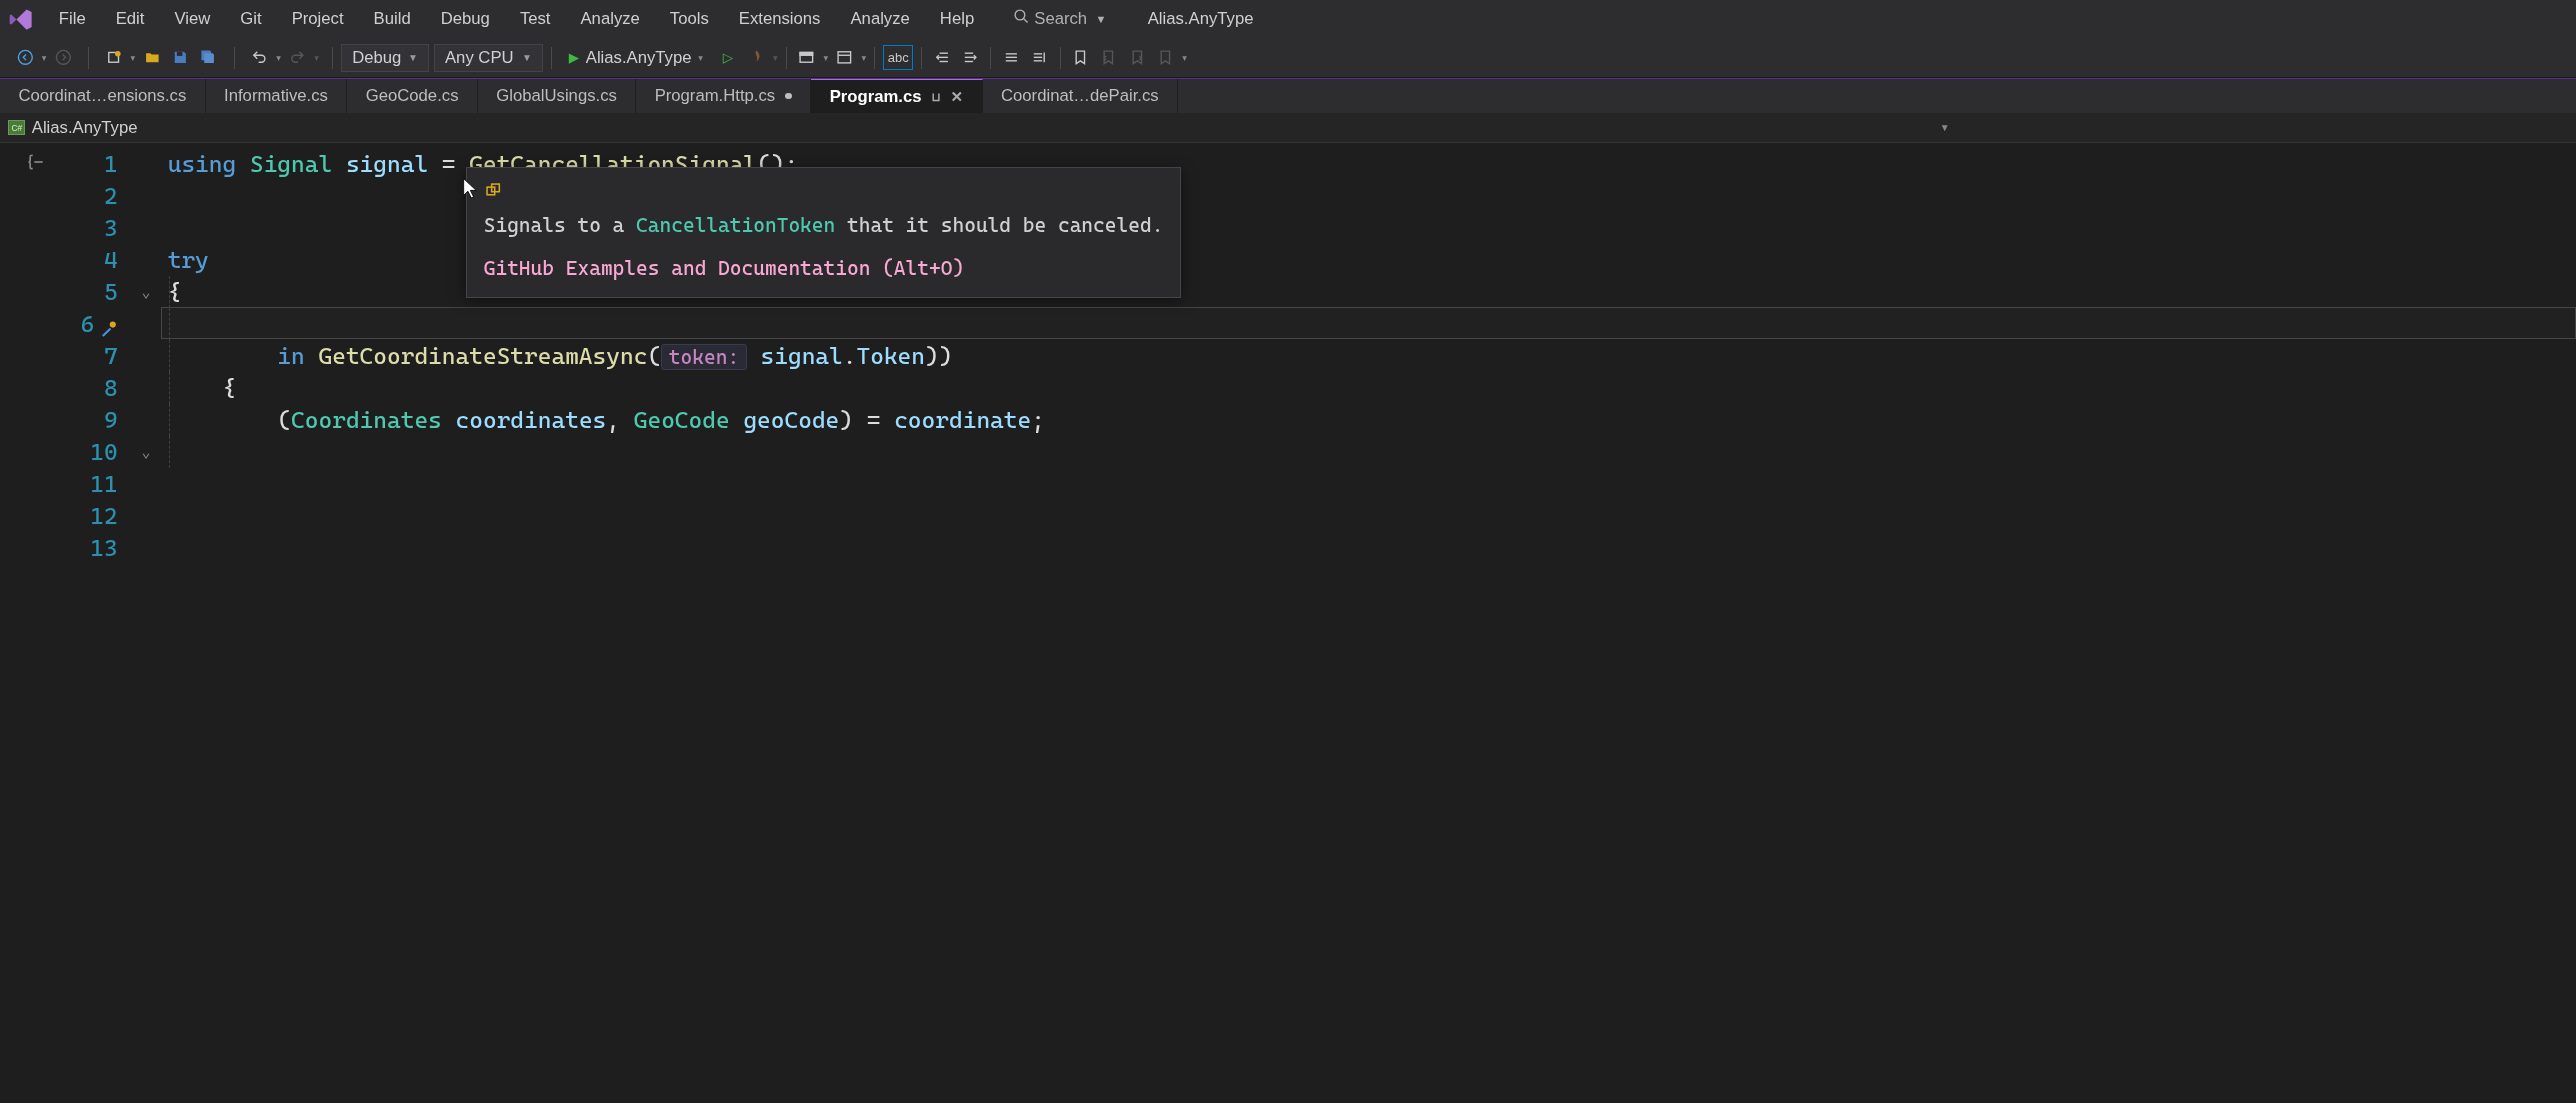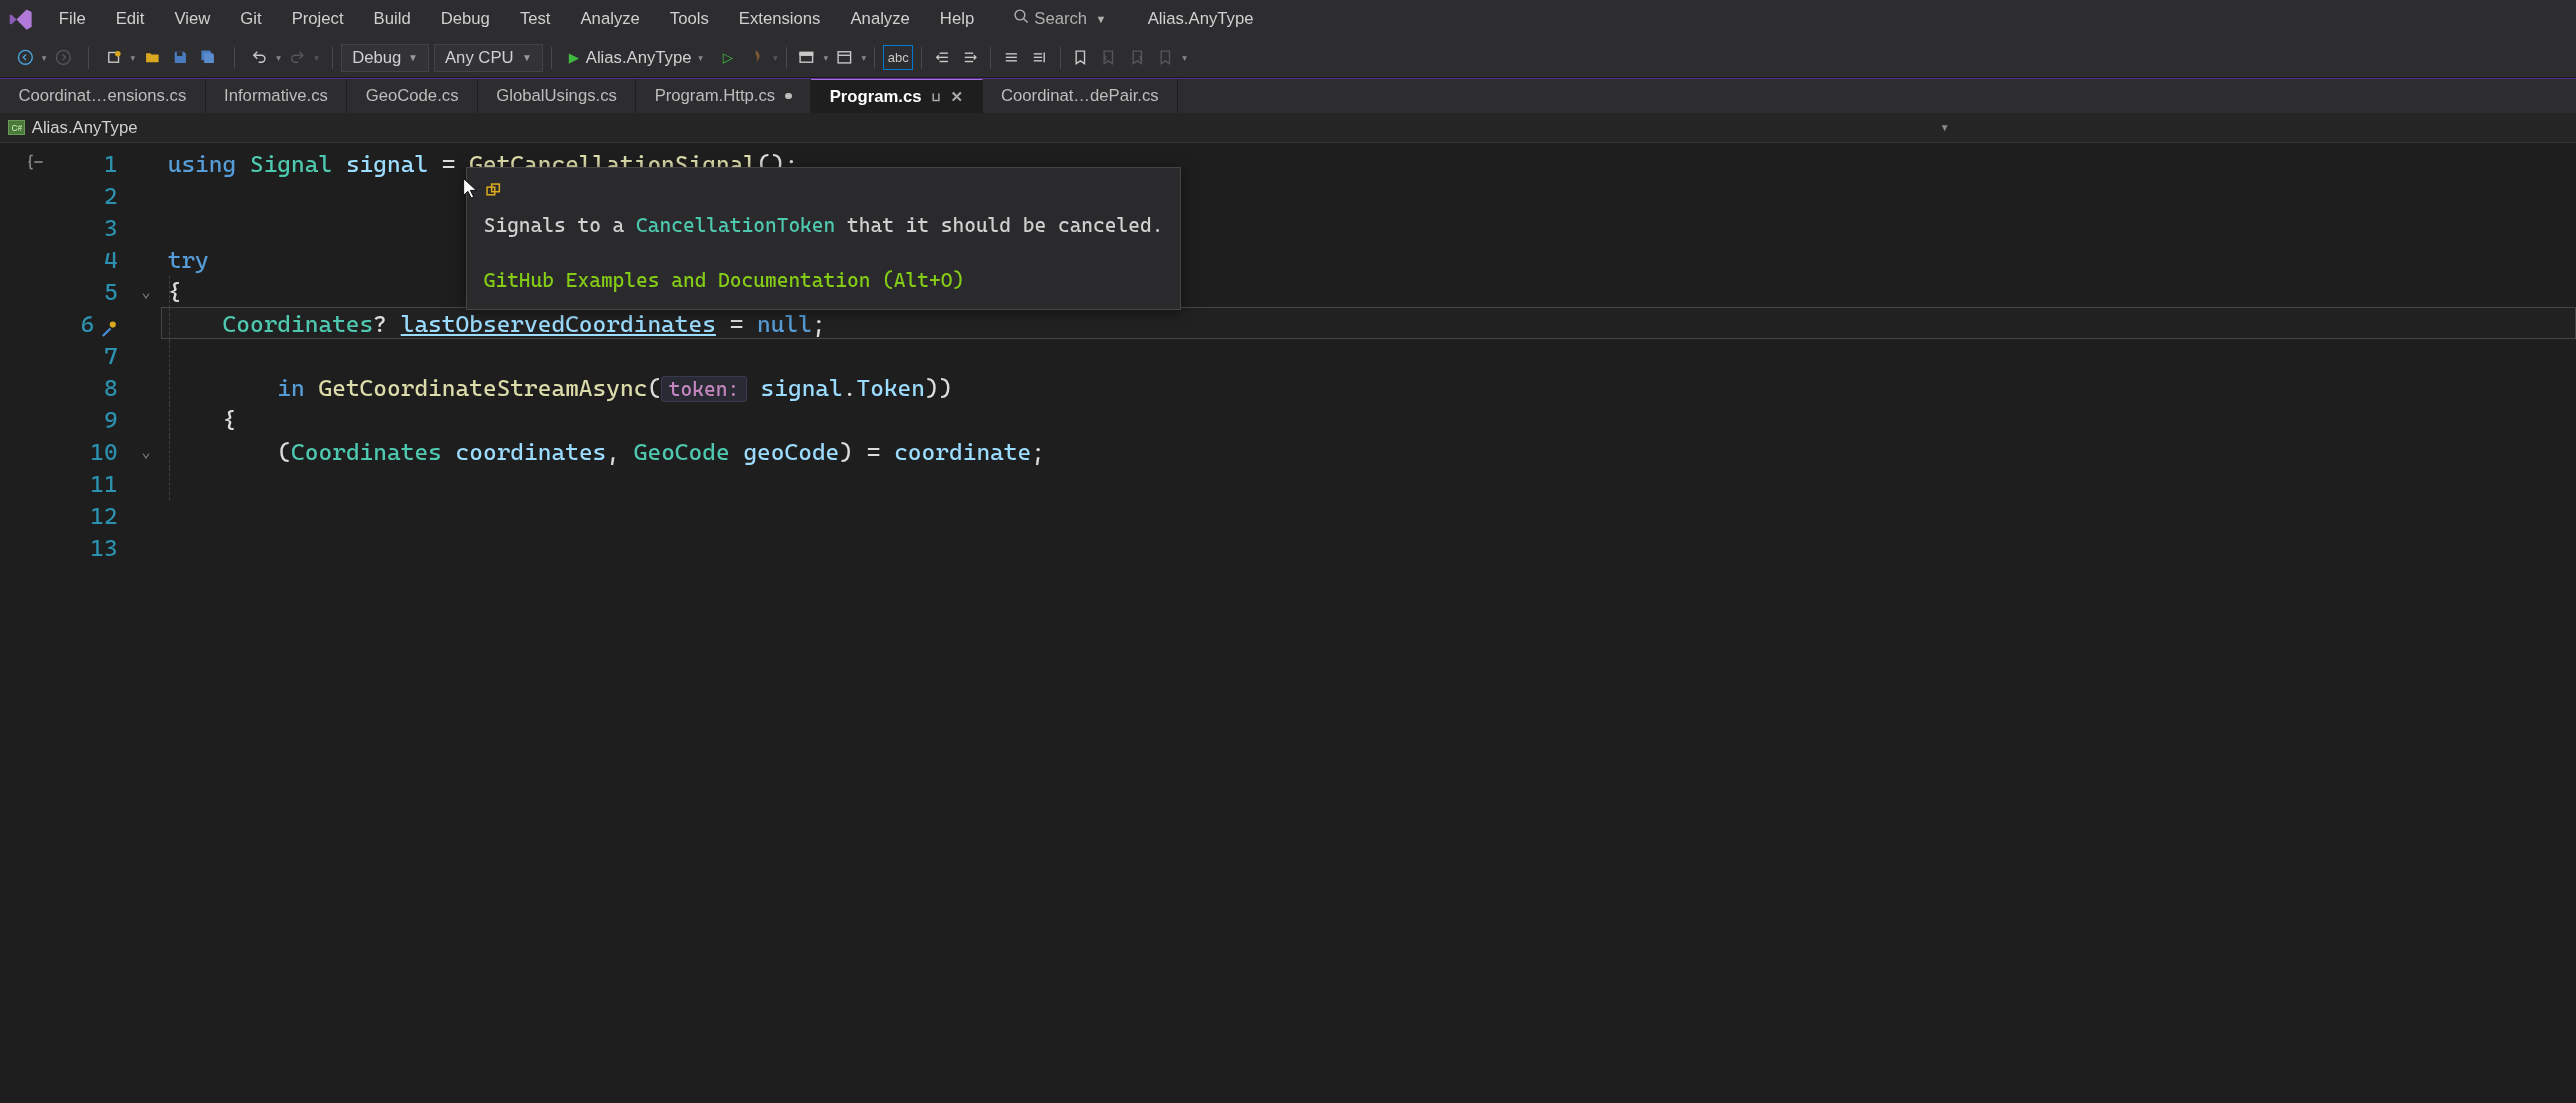--- a/index.html
+++ b/index.html
@@ -277,22 +277,22 @@
   }
   .class-icon {
     color: #d9a81e;
     font-size: 18.4px;
   }
   .tt-class-kw { color: #569cd6; }
   .tt-ns { color: #d0d0d0; }
   .tt-type { color: #4ec9b0; }
   .tooltip-desc { color: #d0d0d0; margin-top: 3.3px; }
   .tooltip-link {
-    color: #84cc16;
-    margin-top: 27px;
+    color: #f9a8d4;
+    margin-top: 15px;
   }
 
   
   .cursor {
     position: absolute;
     left: 301px;
     top: 33px;
     width: 16.7px;
     height: 23.4px;
     z-index: 200;
@@ -596,21 +596,20 @@
     <div class="cursor">
       <svg viewBox="0 0 20 28">
           <path d="M2 2 L2 22 L7 17 L11 25 L14 24 L10 16 L17 16 Z" fill="#ffffff" stroke="#000" stroke-width="1"></path>
         </svg>
     </div>
   <div class="code-line"><span class="kw">using </span><span class="type">Signal </span><span class="var">signal</span><span class="punct"> = </span><span class="method">GetCancellationSignal</span><span class="punct">();</span></div>
       <div class="code-line"></div>
       <div class="code-line"></div>
       <div class="code-line"><span class="kw">try</span></div>
       <div class="code-line"><div class="indent-guide" style="left: 8.4px;"></div><span class="punct">{</span></div>
-      <div class="code-line"><div class="indent-guide" style="left: 8.4px;"></div>    <span class="type">Coordinates</span><span class="punct">? </span><span class="var-u">lastObservedCoordinates</span><span class="punct"> = </span><span class="kw">null</span><span class="punct">;</span></div>
       <div class="code-line"><div class="indent-guide" style="left: 8.4px;"></div>    </div>
       <div class="code-line"><div class="indent-guide" style="left: 8.4px;"></div>        <span class="kw">in </span><span class="method">GetCoordinateStreamAsync</span><span class="punct">(</span><span class="paramhint">token:</span><span class="punct"> </span><span class="var">signal</span><span class="punct">.</span><span class="var">Token</span><span class="punct">))</span></div>
       <div class="code-line"><div class="indent-guide" style="left: 8.4px;"></div>    <span class="punct">{</span></div>
       <div class="code-line"><div class="indent-guide" style="left: 8.4px;"></div>        <span class="punct">(</span><span class="type">Coordinates </span><span class="var">coordinates</span><span class="punct">, </span><span class="type">GeoCode </span><span class="var">geoCode</span><span class="punct">) = </span><span class="var">coordinate</span><span class="punct">;</span></div>
       <div class="code-line"><div class="indent-guide" style="left: 8.4px;"></div>        </div>
     </div>
 </div>
 
 
 </body></html>

